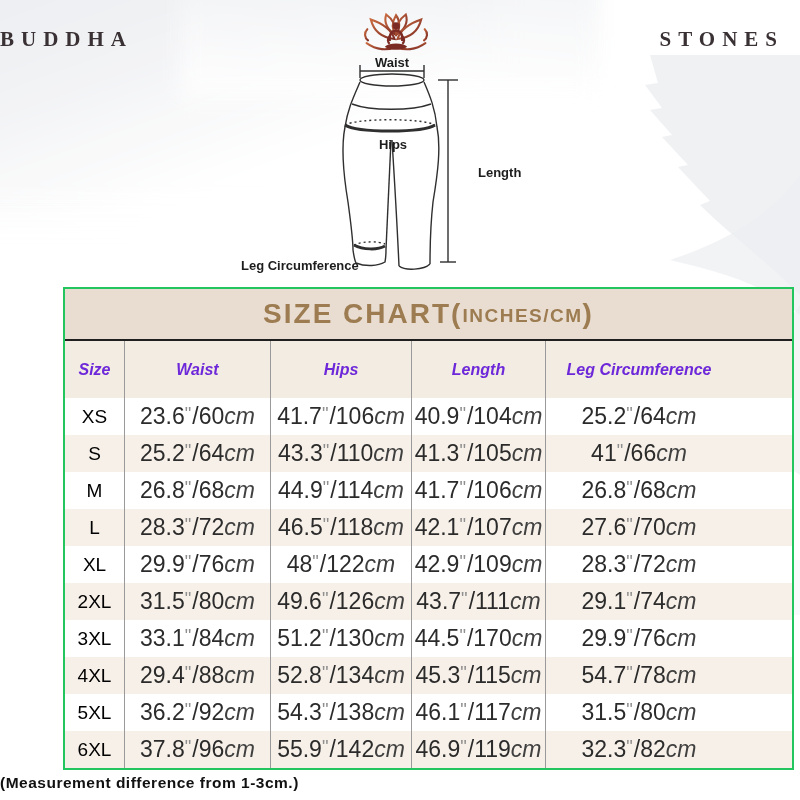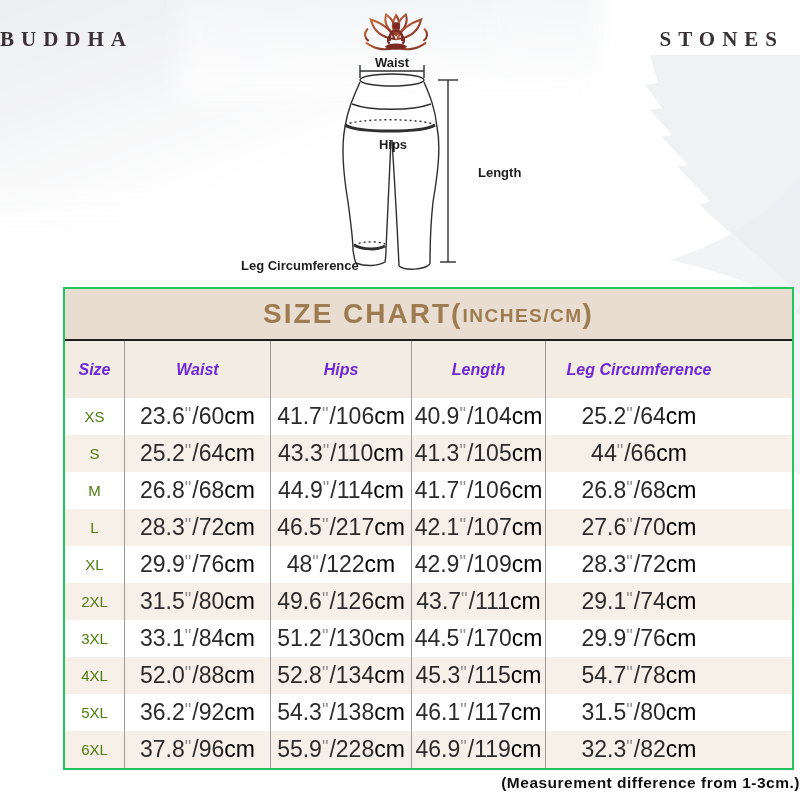--- a/index.html
+++ b/index.html
@@ -54,26 +54,26 @@
   }
   .th:last-child{border-right:none;}
   .tr{height:37px;background:#ffffff;}
   .tr.alt{background:#f7f0e8;}
   .td{
     display:flex;align-items:center;justify-content:center;
     font-size:23px;color:#2b2b2b;
     border-right:1px solid #9a9a9a;box-sizing:border-box;white-space:nowrap;
   }
   .td:last-child{border-right:none;}
-  .td.size{font-size:15px;color:#4d7c0f;}
+  .td.size{font-size:19px;color:#000000;}
   .td .mk{color:#8f8f8f;font-size:.8em;padding:0 1px 6px 0;}
-  .td .cm{color:#000000;}
+  .td .cm{color:#404040;font-style:italic;}
   
   .footnote{
-    position:absolute;left:0;top:774px;width:800px;text-align:right;
+    position:absolute;left:0;top:774px;width:800px;text-align:left;
     font-weight:bold;font-size:15.5px;color:#111;letter-spacing:.5px;
   }
 </style>
 </head>
 <body>
 
 <div class="page">
 
   <div class="wash-topleft"></div>
   <div class="wash-topmid"></div>
@@ -206,21 +206,21 @@
             <span>/110</span>
             <span class="cm">cm</span>
           </div>
           <div class="td">
             <span>41.3</span>
             <span class="mk">"</span>
             <span>/105</span>
             <span class="cm">cm</span>
           </div>
           <div class="td">
-            <span>44</span>
+            <span>41</span>
             <span class="mk">"</span>
             <span>/66</span>
             <span class="cm">cm</span>
           </div>
         </div>
         <div class="tr">
           <div class="td size">M</div>
           <div class="td">
             <span>26.8</span>
             <span class="mk">"</span>
@@ -250,21 +250,21 @@
           <div class="td size">L</div>
           <div class="td">
             <span>28.3</span>
             <span class="mk">"</span>
             <span>/72</span>
             <span class="cm">cm</span>
           </div>
           <div class="td">
             <span>46.5</span>
             <span class="mk">"</span>
-            <span>/217</span>
+            <span>/118</span>
             <span class="cm">cm</span>
           </div>
           <div class="td">
             <span>42.1</span>
             <span class="mk">"</span>
             <span>/107</span>
             <span class="cm">cm</span>
           </div>
           <div class="td">
             <span>27.6</span>
@@ -350,21 +350,21 @@
           <div class="td">
             <span>29.9</span>
             <span class="mk">"</span>
             <span>/76</span>
             <span class="cm">cm</span>
           </div>
         </div>
         <div class="tr alt">
           <div class="td size">4XL</div>
           <div class="td">
-            <span>52.0</span>
+            <span>29.4</span>
             <span class="mk">"</span>
             <span>/88</span>
             <span class="cm">cm</span>
           </div>
           <div class="td">
             <span>52.8</span>
             <span class="mk">"</span>
             <span>/134</span>
             <span class="cm">cm</span>
           </div>
@@ -412,21 +412,21 @@
           <div class="td size">6XL</div>
           <div class="td">
             <span>37.8</span>
             <span class="mk">"</span>
             <span>/96</span>
             <span class="cm">cm</span>
           </div>
           <div class="td">
             <span>55.9</span>
             <span class="mk">"</span>
-            <span>/228</span>
+            <span>/142</span>
             <span class="cm">cm</span>
           </div>
           <div class="td">
             <span>46.9</span>
             <span class="mk">"</span>
             <span>/119</span>
             <span class="cm">cm</span>
           </div>
           <div class="td">
             <span>32.3</span>

